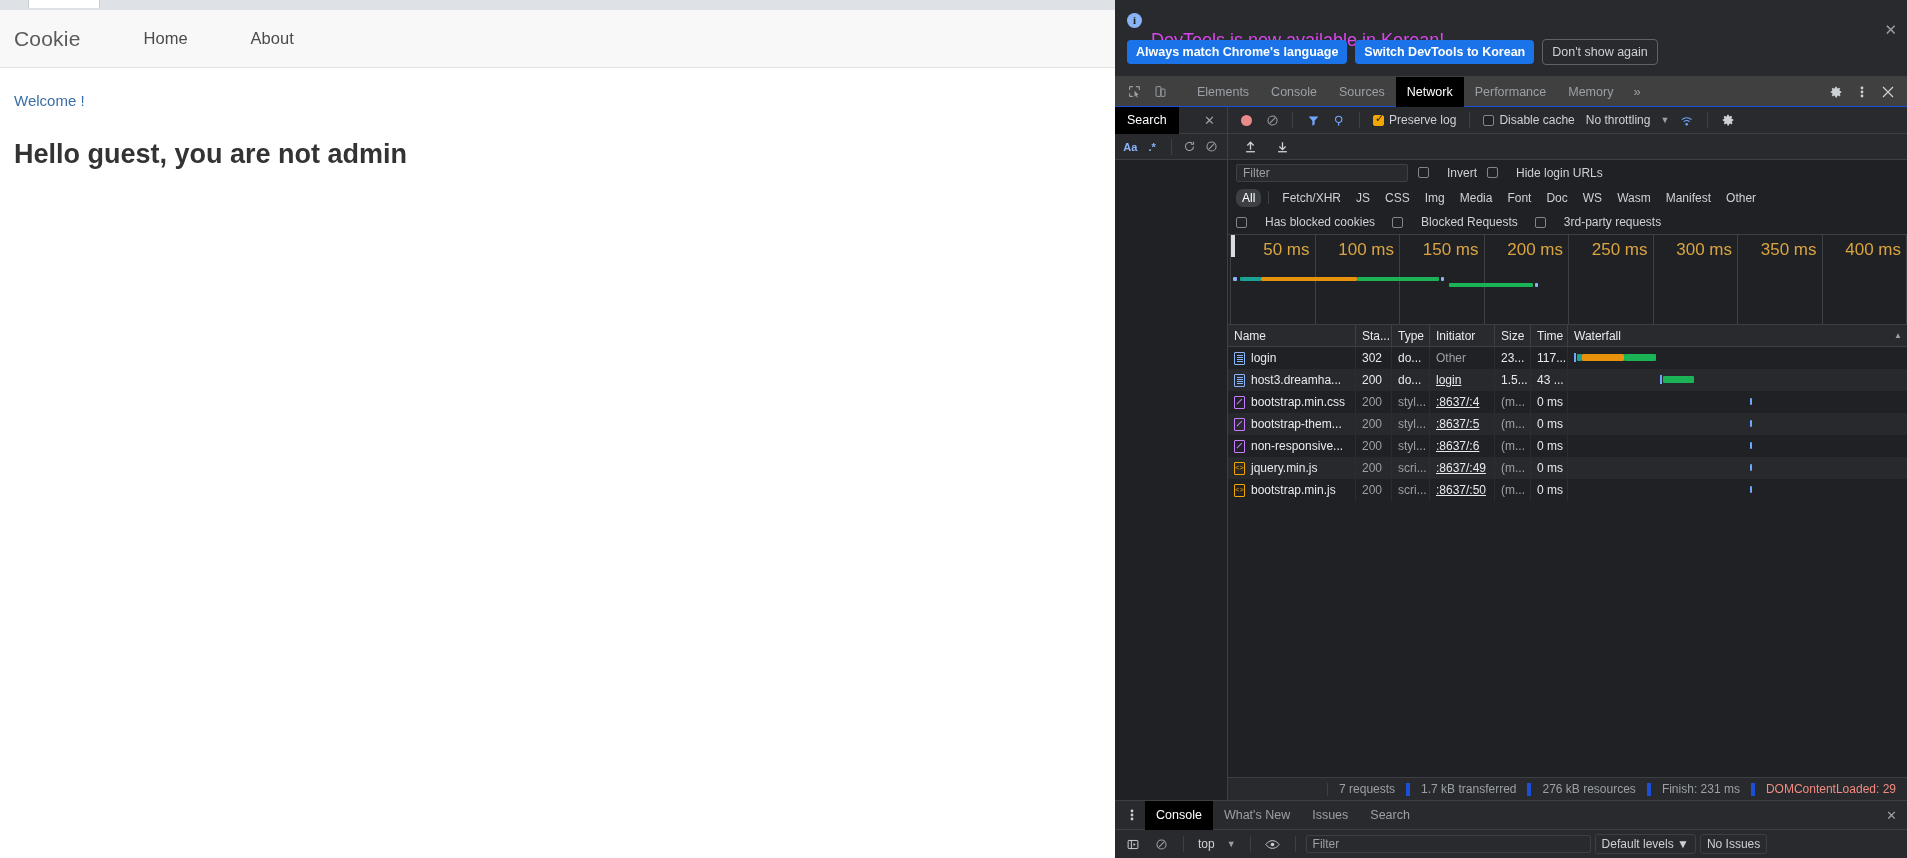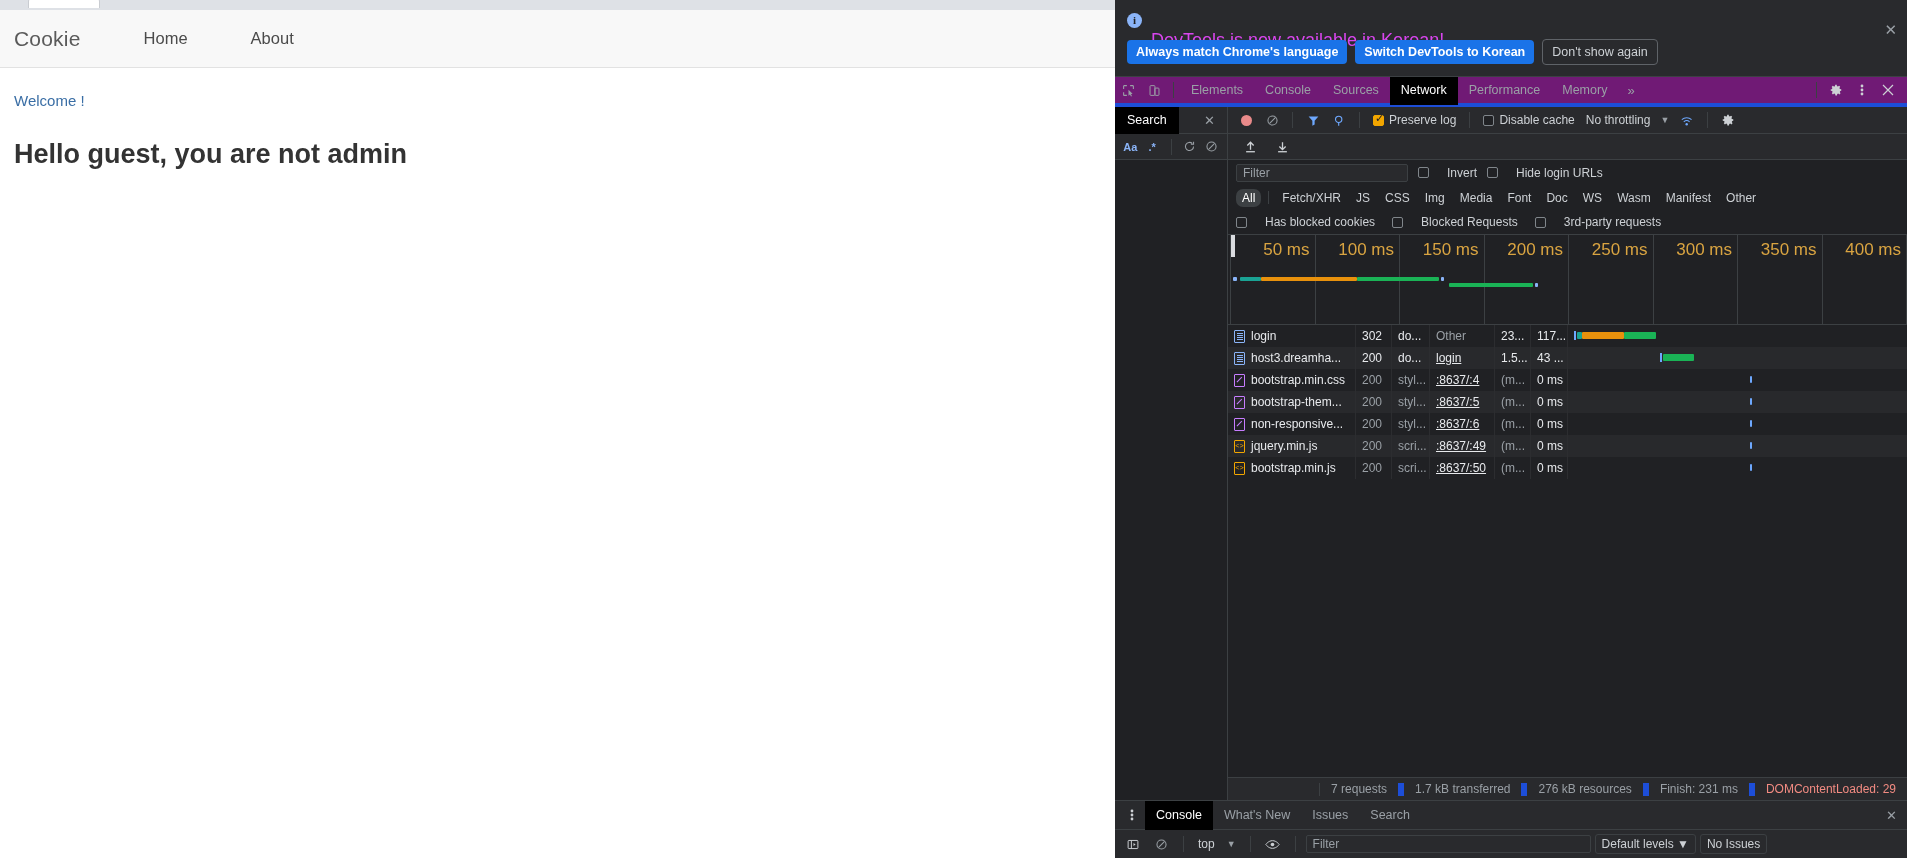--- a/index.html
+++ b/index.html
@@ -35,22 +35,22 @@
   .btn-blue { background:#1a73e8; color:#fff; border:none; border-radius:4px;
     padding:5px 9px; font-size:12.5px; font-family:"Liberation Sans", sans-serif;
     font-weight:bold; cursor:pointer; }
   .btn-ghost { background:transparent; color:#cdd1d5; border:1px solid #5f6368;
     border-radius:4px; padding:5px 9px; font-size:12.5px;
     font-family:"Liberation Sans", sans-serif; cursor:pointer; }
   .infobar-close { position:absolute; right:10px; top:22px; font-size:15px; color:#9aa0a6;
     cursor:pointer; line-height:1; }
 
   
-  .dt-tabbar { display:flex; align-items:center; height:30px; background:#701a75;
-    border-bottom:4px solid #1d4ed8; }
+  .dt-tabbar { display:flex; align-items:center; height:30px; background:#404040;
+    border-bottom:1px solid #1d4ed8; padding-left:6px; }
   .dt-icnbtn { width:26px; height:24px; display:flex; align-items:center; justify-content:center;
     cursor:pointer; }
   .vsep { width:1px; height:16px; background:#3c4043; margin:0 6px; }
   .dt-tab { padding:0 11px; height:30px; line-height:30px; font-size:12.5px; color:#9aa0a6;
     cursor:pointer; }
   .dt-tab.active { background:#000; color:#fff; }
   .dt-tab-more { padding:0 9px; color:#9aa0a6; font-size:13px; cursor:pointer; }
   .dt-tabbar-right { margin-left:auto; display:flex; align-items:center; padding-right:6px; }
 
   
@@ -144,21 +144,21 @@
   .rsrc-ico.script { border-color:#f2a600; font-size:7px; color:#f2a600;
     align-items:center; justify-content:center; font-family:"Liberation Mono", monospace; }
   .link { color:#e8eaed; text-decoration:underline; cursor:pointer; }
   .wf-cell { position:relative; flex:1; height:22px; border-right:none; }
   .wf-bar { position:absolute; top:7px; height:7px; border-radius:1px; }
   .wf-tick { position:absolute; top:6px; width:2px; height:9px; background:#6ea8fe; }
 
   
   .status-bar { height:23px; display:flex; align-items:center; gap:0; background:#292a2d;
     border-top:1px solid #3c4043; font-size:12px; color:#9aa0a6; padding-left:0; }
-  .st-item { padding:0 11px; border-right:6px solid #1d4ed8; height:13px; line-height:13px;
+  .st-item { padding:0 11px; border-right:4px solid #1d4ed8; height:13px; line-height:13px;
     white-space:nowrap; }
   .st-item.blank { border-right:1px solid #3c4043; width:113px; padding:0; }
   .st-item:last-child { border-right:none; }
   .st-item.warn { color:#f28b82; }
 
   
   .drawer { height:58px; background:#202124; border-top:1px solid #3c4043;
     display:flex; flex-direction:column; }
   .drawer-tabs { height:29px; display:flex; align-items:center; background:#292a2d;
     border-bottom:1px solid #3c4043; padding-left:4px; }
@@ -422,20 +422,32 @@
           <div class="ov-bar" style="left:1.3%;top:42px;width:3.2%;background:#1aa394"></div>
           <div class="ov-bar" style="left:4.5%;top:42px;width:14.2%;background:#e8910c"></div>
           <div class="ov-bar" style="left:18.7%;top:42px;width:12.0%;background:#1ab356"></div>
           <div class="ov-bar" style="left:31.0%;top:42px;width:0.5%;background:#8ab4f8"></div>
           <div class="ov-bar" style="left:32.3%;top:48px;width:12.4%;background:#1ab356"></div>
           <div class="ov-bar" style="left:44.9%;top:48px;width:0.5%;background:#8ab4f8"></div>
         </div>
       </div>
 
       <div class="net-table">
+        <div class="tbl-head">
+          <span class="th" style="width:128px">Name</span>
+          <span class="th" style="width:36px">Sta...</span>
+          <span class="th" style="width:38px">Type</span>
+          <span class="th" style="width:65px">Initiator</span>
+          <span class="th" style="width:36px">Size</span>
+          <span class="th" style="width:37px">Time</span>
+          <span class="th" style="flex:1;border-right:none;position:relative">
+            <span>Waterfall</span>
+            <span style="position:absolute;right:5px;top:0;color:#9aa0a6;font-size:8px">▲</span>
+          </span>
+        </div>
         <div class="tbl-rows">
 
           <div class="trow">
             <span class="td name" style="width:128px">
               <span class="rsrc-ico">
                     <span class="lines">
                       <i></i>
                       <i></i>
                       <i></i>
                       <i></i>

